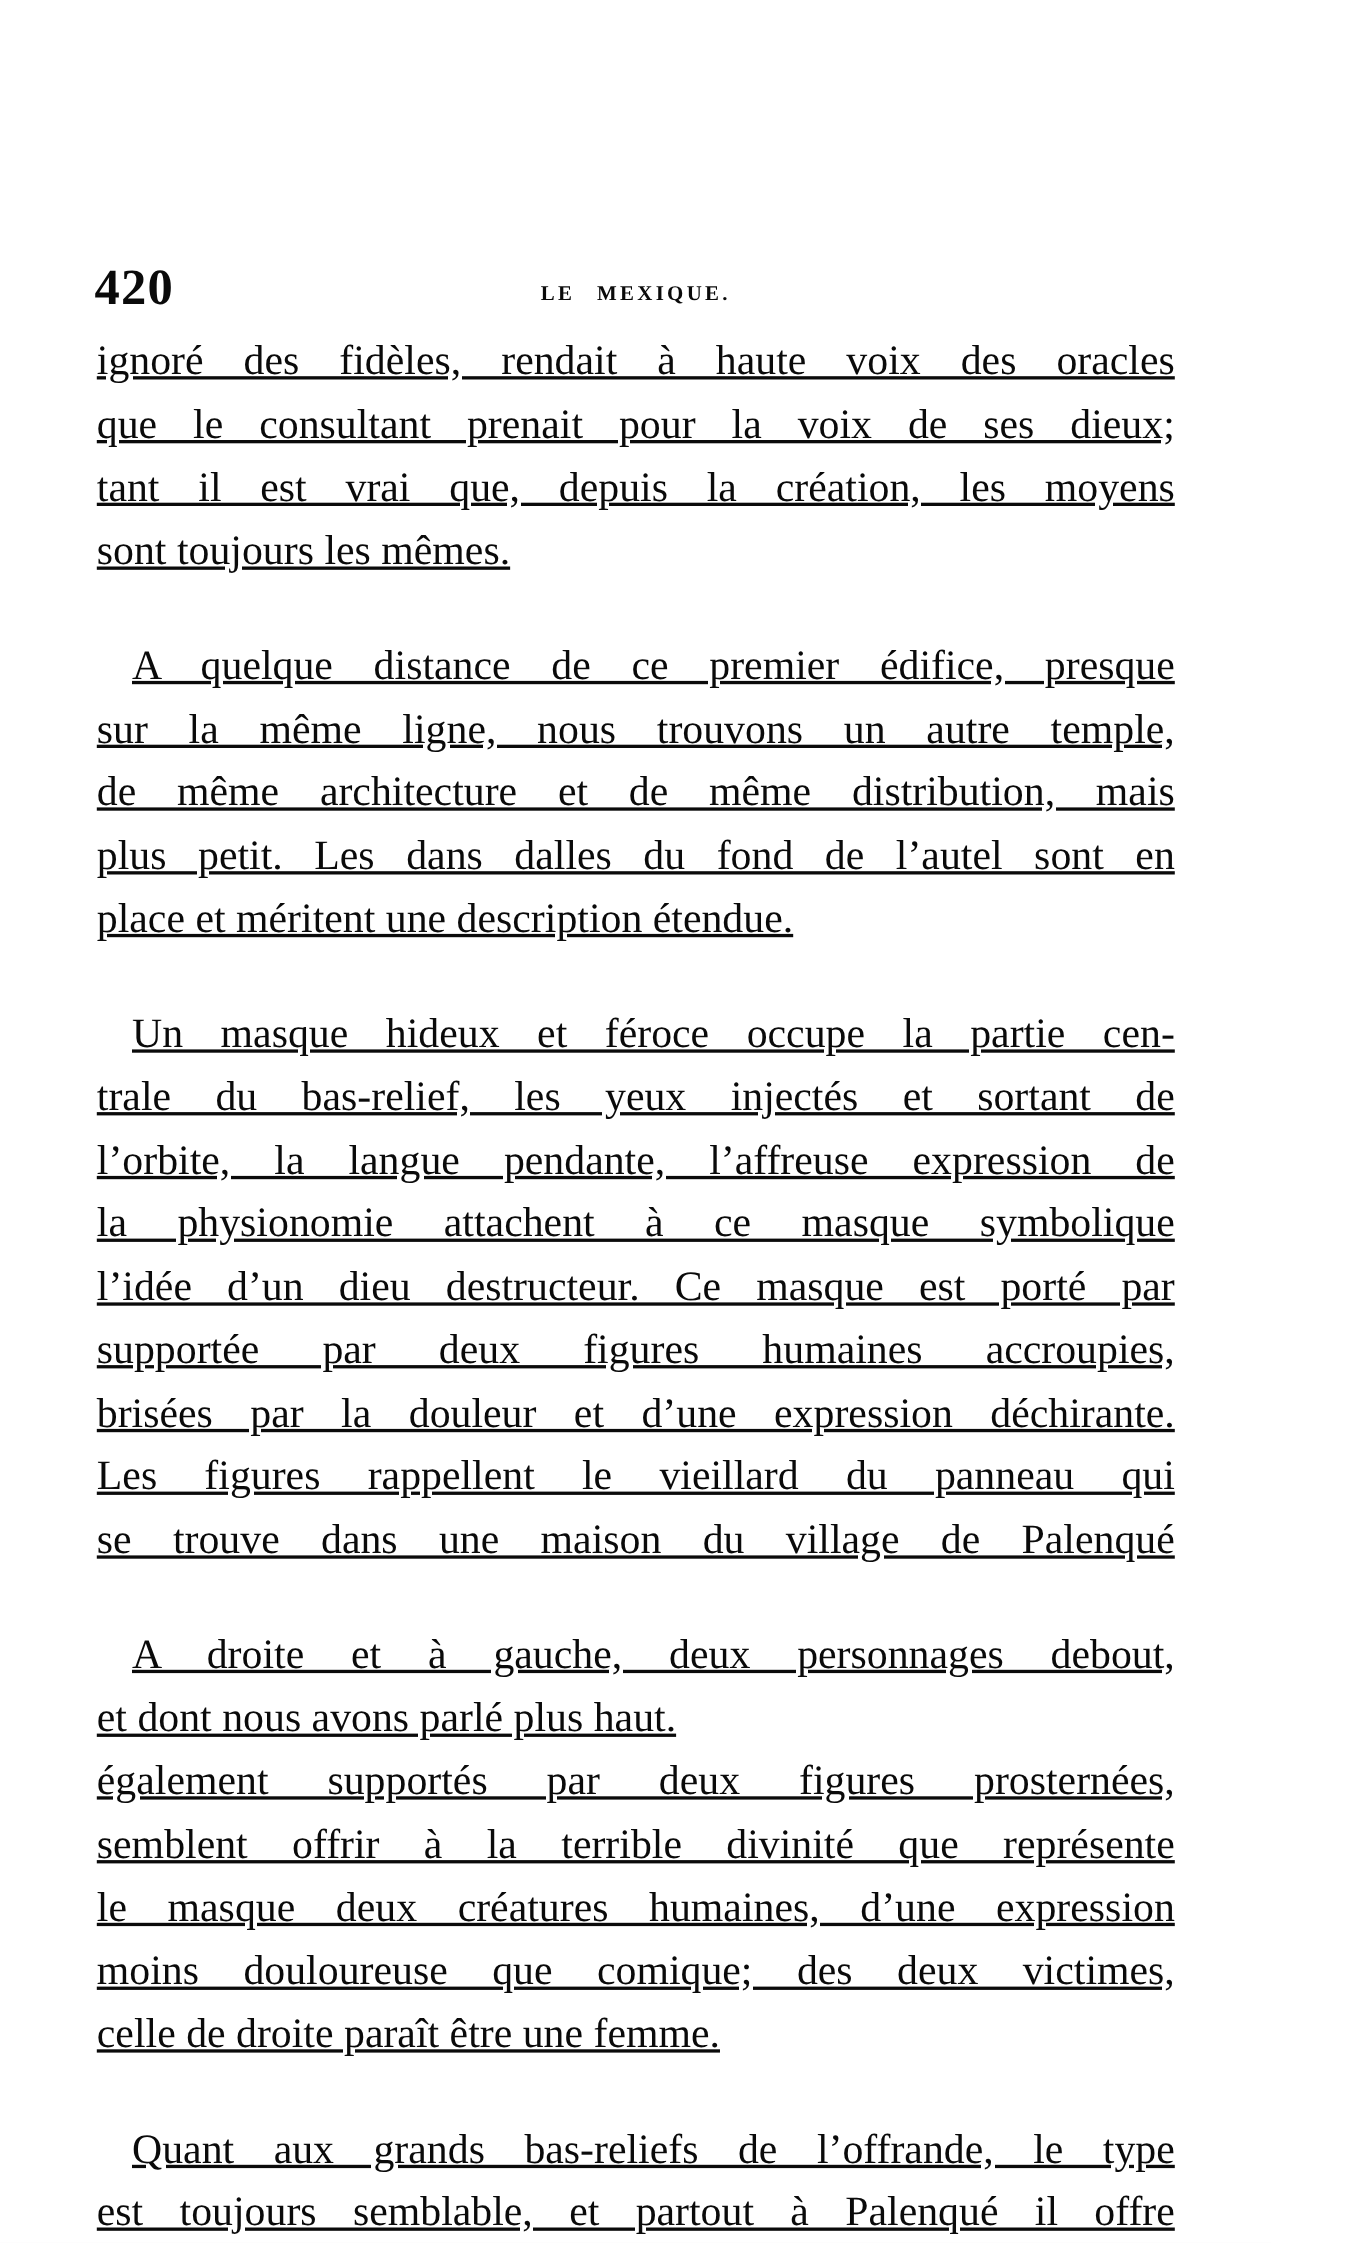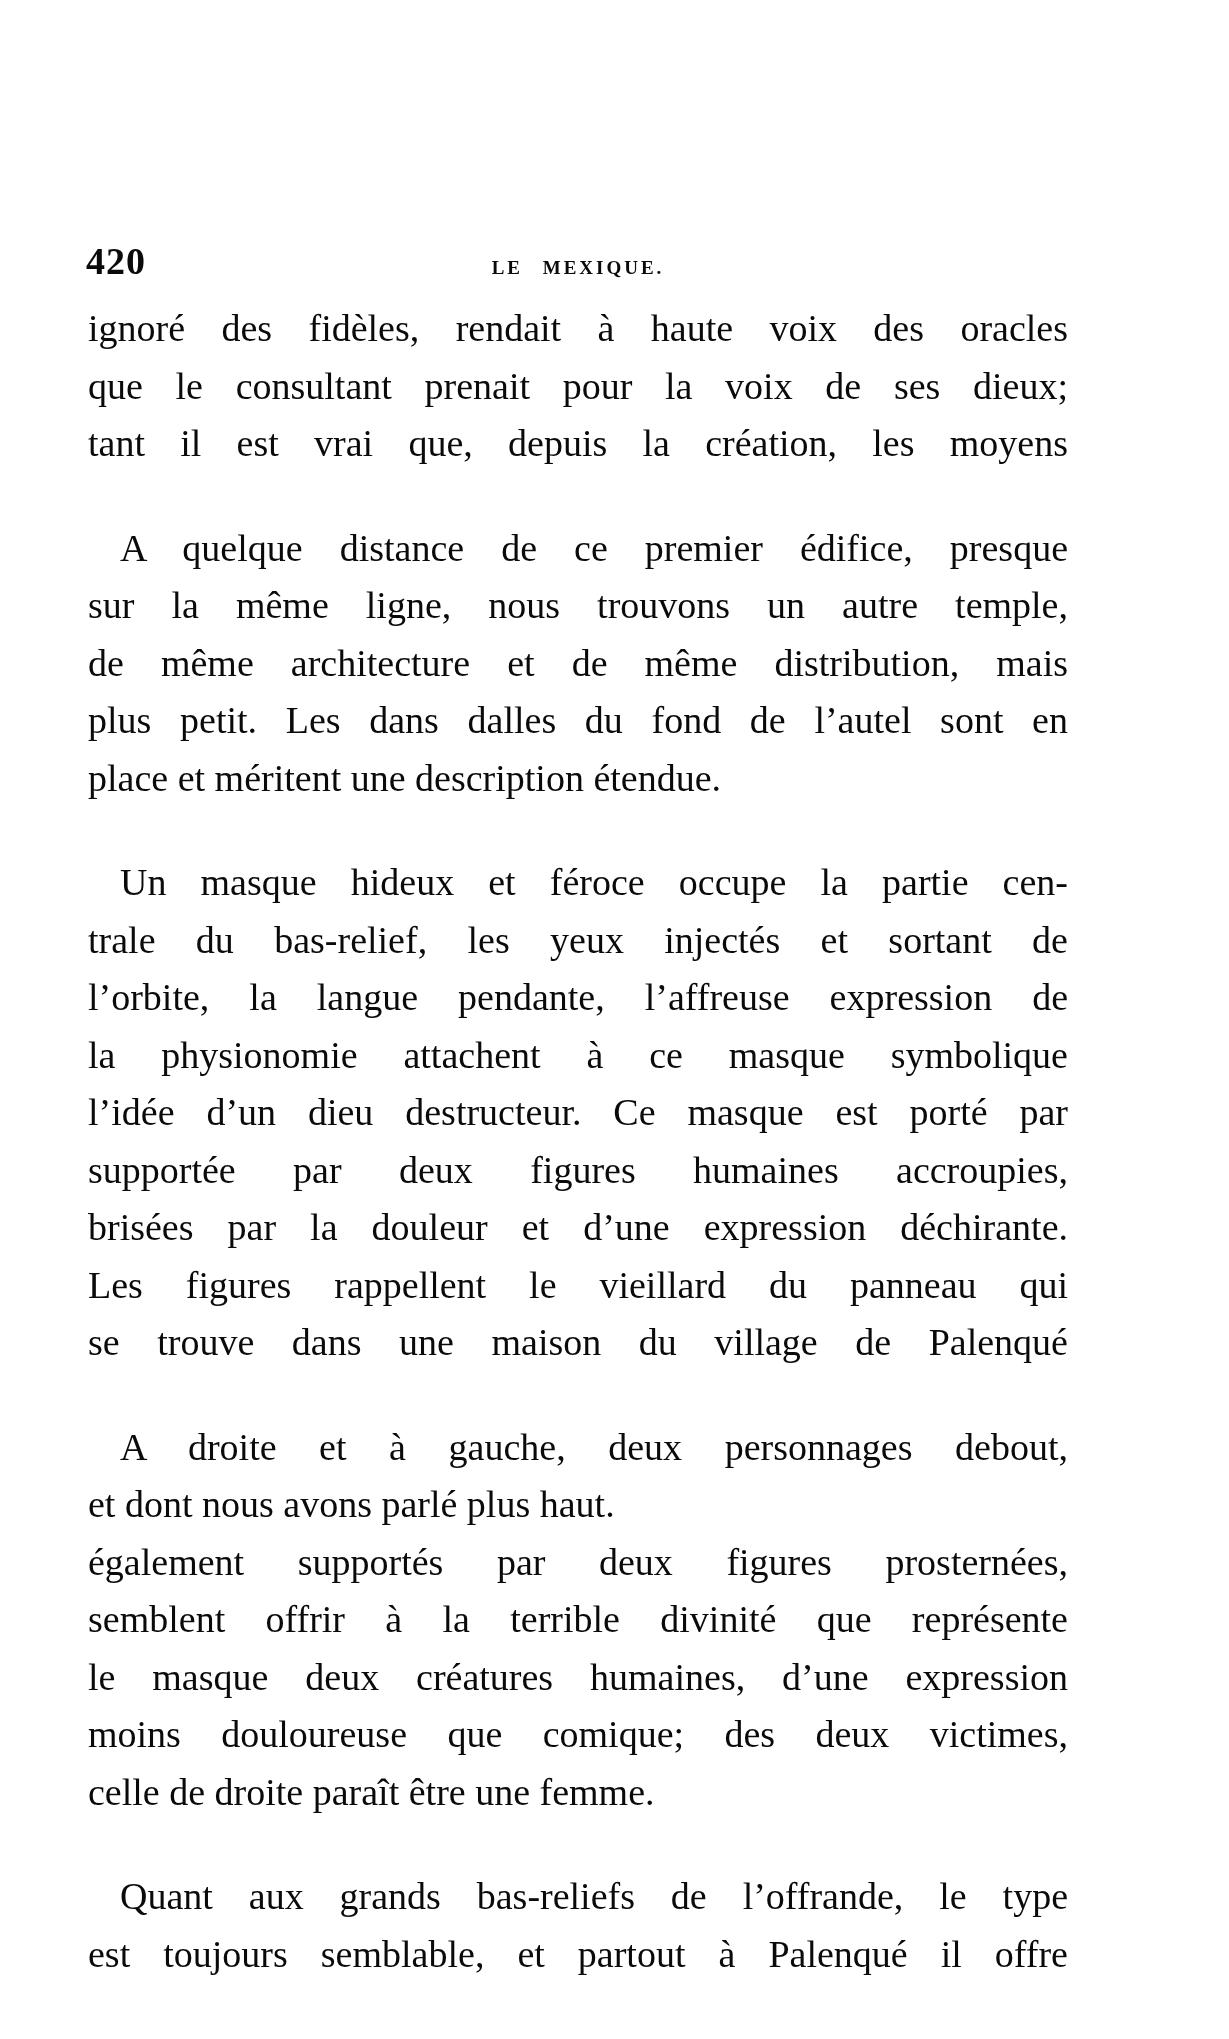--- a/index.html
+++ b/index.html
@@ -10,21 +10,21 @@
     margin:0 auto;
     background:#ffffff;
     color:#0a0a0a;
     font-family:"Liberation Serif","DejaVu Serif",serif;
     overflow:hidden;
   }
   .folio{
     position:absolute;
     left:86px;
     top:243px;
-    font-size:38px;
+    font-size:46px;
     line-height:36px;
     font-weight:bold;
     letter-spacing:1px;
   }
   .running-title{
     position:absolute;
     left:88px;
     top:252px;
     width:980px;
     text-align:center;
@@ -39,20 +39,21 @@
     left:88px;
     top:300px;
     width:980px;
     font-size:38px;
     line-height:57.5px;
   }
   .line{
     white-space:normal;
     text-align:justify;
     text-align-last:justify;
+    text-decoration:underline;
   }
   .line.end{
     text-align-last:left;
   }
   .line.ind{
     padding-left:32px;
     margin-top:47px;
   }
 </style>
 </head>
@@ -60,20 +61,21 @@
 
 <div class="page">
 
   <div class="folio">420</div>
   <div class="running-title">LE MEXIQUE.</div>
 
   <div class="body-text">
     <div class="line">ignoré des fidèles, rendait à haute voix des oracles</div>
     <div class="line">que le consultant prenait pour la voix de ses dieux;</div>
     <div class="line">tant il est vrai que, depuis la création, les moyens</div>
+    <div class="line end">sont toujours les mêmes.</div>
     <div class="line ind">A quelque distance de ce premier édifice, presque</div>
     <div class="line">sur la même ligne, nous trouvons un autre temple,</div>
     <div class="line">de même architecture et de même distribution, mais</div>
     <div class="line">plus petit. Les dans dalles du fond de l’autel sont en</div>
     <div class="line end">place et méritent une description étendue.</div>
     <div class="line ind">Un masque hideux et féroce occupe la partie cen-</div>
     <div class="line">trale du bas-relief, les yeux injectés et sortant de</div>
     <div class="line">l’orbite, la langue pendante, l’affreuse expression de</div>
     <div class="line">la physionomie attachent à ce masque symbolique</div>
     <div class="line">l’idée d’un dieu destructeur. Ce masque est porté par</div>

